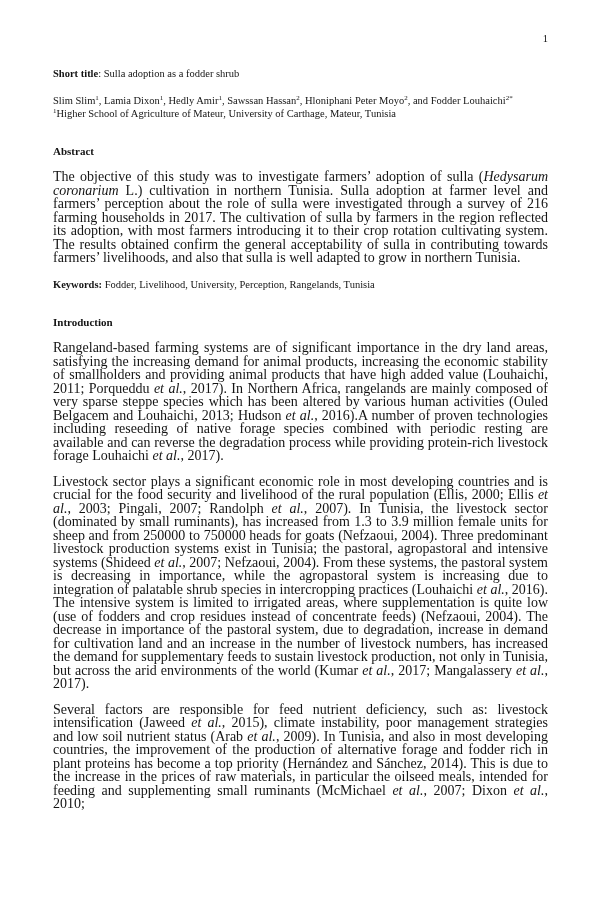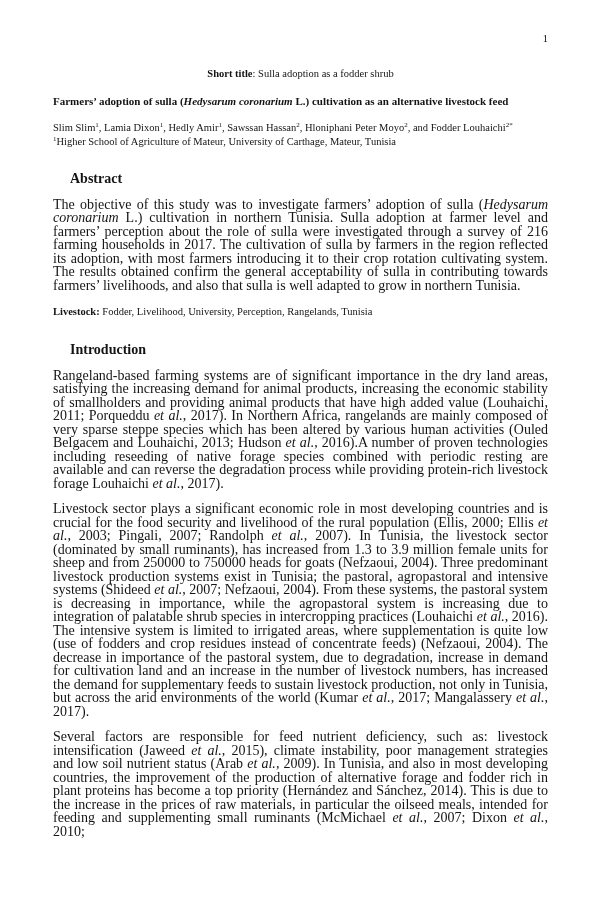--- a/index.html
+++ b/index.html
@@ -21,45 +21,44 @@
     padding: 32px 52px 0 53px;
     background: #ffffff;
   }
   .pagenum {
     text-align: right;
     font-size: 10.5px;
     line-height: 13px;
   }
   .short-title {
     margin-top: 22px;
-    text-align: center;
+    text-align: left;
     font-size: 10.5px;
     line-height: 13.5px;
   }
   .title {
     margin: 13px 0 0 0;
     font-size: 11px;
     font-weight: bold;
     line-height: 14.5px;
   }
   .authors {
     margin-top: 13px;
     font-size: 10.5px;
     line-height: 13.5px;
   }
   .affil {
     font-size: 10.5px;
     line-height: 13.2px;
   }
   .heading {
     margin-top: 24px;
-    font-size: 14px;
+    font-size: 11px;
     font-weight: bold;
     line-height: 14px;
-    margin-left: 17px;
   }
   p.body {
     margin: 12px 0 0 0;
     font-size: 14px;
     line-height: 13.5px;
     text-align: justify;
   }
   .keywords {
     margin-top: 13px;
     font-size: 10.5px;
@@ -73,33 +72,32 @@
 </style>
 </head>
 <body>
 
 <div class="page">
 
   <div class="pagenum">1</div>
 
   <div class="short-title"><span style="font-weight: bold;">Short title</span><span>: Sulla adoption as a fodder shrub</span></div>
 
-  <h1 class="title"><span style="font-weight: bold;">Farmers’ adoption of sulla (</span><span style="font-style: italic; font-weight: bold;">Hedysarum coronarium</span><span style="font-weight: bold;"> L.) cultivation as an alternative livestock feed</span></h1>
 
   <div class="authors"><span>Slim Slim</span><sup>1</sup><span>, Lamia Dixon</span><sup>1</sup><span>, Hedly Amir</span><sup>1</sup><span>, Sawssan Hassan</span><sup>2</sup><span>, Hloniphani Peter Moyo</span><sup>2</sup><span>, and Fodder Louhaichi</span><sup>2*</sup></div>
 
   <div class="affil"><sup>1</sup><span>Higher School of Agriculture of Mateur, University of Carthage, Mateur, Tunisia</span></div>
 
 
 
   <div class="heading">Abstract</div>
 
   <p class="body"><span>The objective of this study was to investigate farmers’ adoption of sulla (</span><span style="font-style: italic;">Hedysarum coronarium</span><span> L.) cultivation in northern Tunisia. Sulla adoption at farmer level and farmers’ perception about the role of sulla were investigated through a survey of 216 farming households in 2017. The cultivation of sulla by farmers in the region reflected its adoption, with most farmers introducing it to their crop rotation cultivating system. The results obtained confirm the general acceptability of sulla in contributing towards farmers’ livelihoods, and also that sulla is well adapted to grow in northern Tunisia.</span></p>
 
-  <div class="keywords"><span style="font-weight: bold;">Livestock:</span><span> Fodder, Livelihood, University, Perception, Rangelands, Tunisia</span></div>
+  <div class="keywords"><span style="font-weight: bold;">Keywords:</span><span> Fodder, Livelihood, University, Perception, Rangelands, Tunisia</span></div>
 
   <div class="heading">Introduction</div>
 
   <p class="body"><span>Rangeland-based farming systems are of significant importance in the dry land areas, satisfying the increasing demand for animal products, increasing the economic stability of smallholders and providing animal products that have high added value (Louhaichi, 2011; Porqueddu </span><span style="font-style: italic;">et al.</span><span>, 2017). In Northern Africa, rangelands are mainly composed of very sparse steppe species which has been altered by various human activities (Ouled Belgacem and Louhaichi, 2013; Hudson </span><span style="font-style: italic;">et al.</span><span>, 2016).A number of proven technologies including reseeding of native forage species combined with periodic resting are available and can reverse the degradation process while providing protein-rich livestock forage Louhaichi </span><span style="font-style: italic;">et al.</span><span>, 2017).</span></p>
 
   <p class="body"><span>Livestock sector plays a significant economic role in most developing countries and is crucial for the food security and livelihood of the rural population (Ellis, 2000; Ellis </span><span style="font-style: italic;">et al.</span><span>, 2003; Pingali, 2007; Randolph </span><span style="font-style: italic;">et al.</span><span>, 2007). In Tunisia, the livestock sector (dominated by small ruminants), has increased from 1.3 to 3.9 million female units for sheep and from 250000 to 750000 heads for goats (Nefzaoui, 2004). Three predominant livestock production systems exist in Tunisia; the pastoral, agropastoral and intensive systems (Shideed </span><span style="font-style: italic;">et al.</span><span>, 2007; Nefzaoui, 2004). From these systems, the pastoral system is decreasing in importance, while the agropastoral system is increasing due to integration of palatable shrub species in intercropping practices (Louhaichi </span><span style="font-style: italic;">et al.</span><span>, 2016). The intensive system is limited to irrigated areas, where supplementation is quite low (use of fodders and crop residues instead of concentrate feeds) (Nefzaoui, 2004). The decrease in importance of the pastoral system, due to degradation, increase in demand for cultivation land and an increase in the number of livestock numbers, has increased the demand for supplementary feeds to sustain livestock production, not only in Tunisia, but across the arid environments of the world (Kumar </span><span style="font-style: italic;">et al.</span><span>, 2017; Mangalassery </span><span style="font-style: italic;">et al.</span><span>, 2017).</span></p>
 
   <p class="body"><span>Several factors are responsible for feed nutrient deficiency, such as: livestock intensification (Jaweed </span><span style="font-style: italic;">et al.</span><span>, 2015), climate instability, poor management strategies and low soil nutrient status (Arab </span><span style="font-style: italic;">et al.</span><span>, 2009). In Tunisia, and also in most developing countries, the improvement of the production of alternative forage and fodder rich in plant proteins has become a top priority (Hernández and Sánchez, 2014). This is due to the increase in the prices of raw materials, in particular the oilseed meals, intended for feeding and supplementing small ruminants (McMichael </span><span style="font-style: italic;">et al.</span><span>, 2007; Dixon </span><span style="font-style: italic;">et al.</span><span>, 2010;</span></p>
 
 </div>

